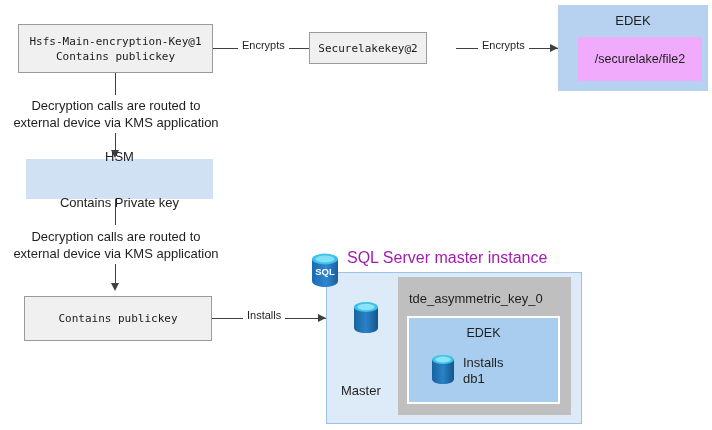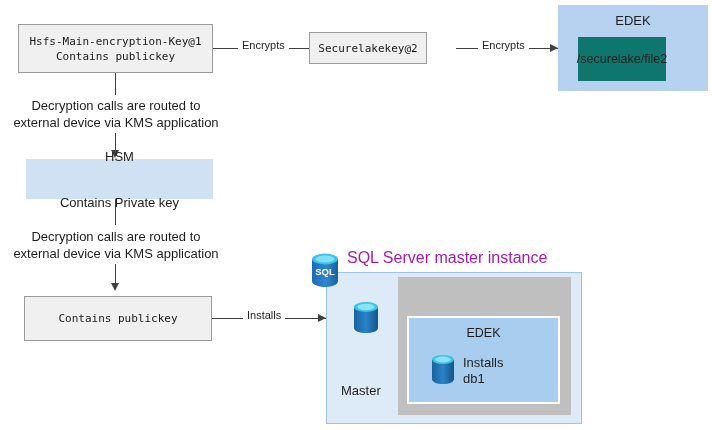--- a/index.html
+++ b/index.html
@@ -49,23 +49,23 @@
     justify-content: flex-start;
   }
   .edek-top .edek-title {
     font-size: 13px;
     color: #1f1f1f;
   }
   .edek-top .edek-file {
     position: absolute;
     left: 20px;
     top: 32px;
-    width: 88px;
+    width: 124px;
     height: 44px;
-    background: #0f766e;
+    background: #f0abfc;
     display: flex;
     align-items: center;
     justify-content: center;
     font-size: 12.5px;
     color: #1f1f1f;
   }
 
   
   .sql-container {
     position: absolute;
@@ -237,20 +237,21 @@
         <stop offset="100%" stop-color="#14558a"></stop>
       </linearGradient>
     </defs>
     <path d="M3 7 L3 28 C3 31 8.4 33 15 33 C21.6 33 27 31 27 28 L27 7 Z" fill="url(#mstBody)"></path>
     <ellipse cx="15" cy="7" rx="12" ry="5" fill="#3fc1e8"></ellipse>
     <ellipse cx="15" cy="7" rx="8.6" ry="3.3" fill="#8ae3f7"></ellipse>
   </svg>
   <div class="icon-caption" style="left:341px; top:338px;margin-top:45px;">Master</div>
 
   <div class="gray-box" style="left:398px; top:277px; width:173px; height:138px;"></div>
+  <div class="gray-label" style="left:409px; top:291px;">tde_asymmetric_key_0</div>
 
   <div class="edek-inner" style="left:407px; top:316px; width:153px; height:88px;">
     <div class="edek-inner-title">EDEK</div>
   </div>
 
   <svg class="icon" style="left:429px; top:353px;" width="28" height="34" viewBox="0 0 28 34">
     <defs>
       <linearGradient id="db1Body" x1="0" y1="0" x2="1" y2="0">
         <stop offset="0%" stop-color="#17639f"></stop>
         <stop offset="50%" stop-color="#2a82c8"></stop>

